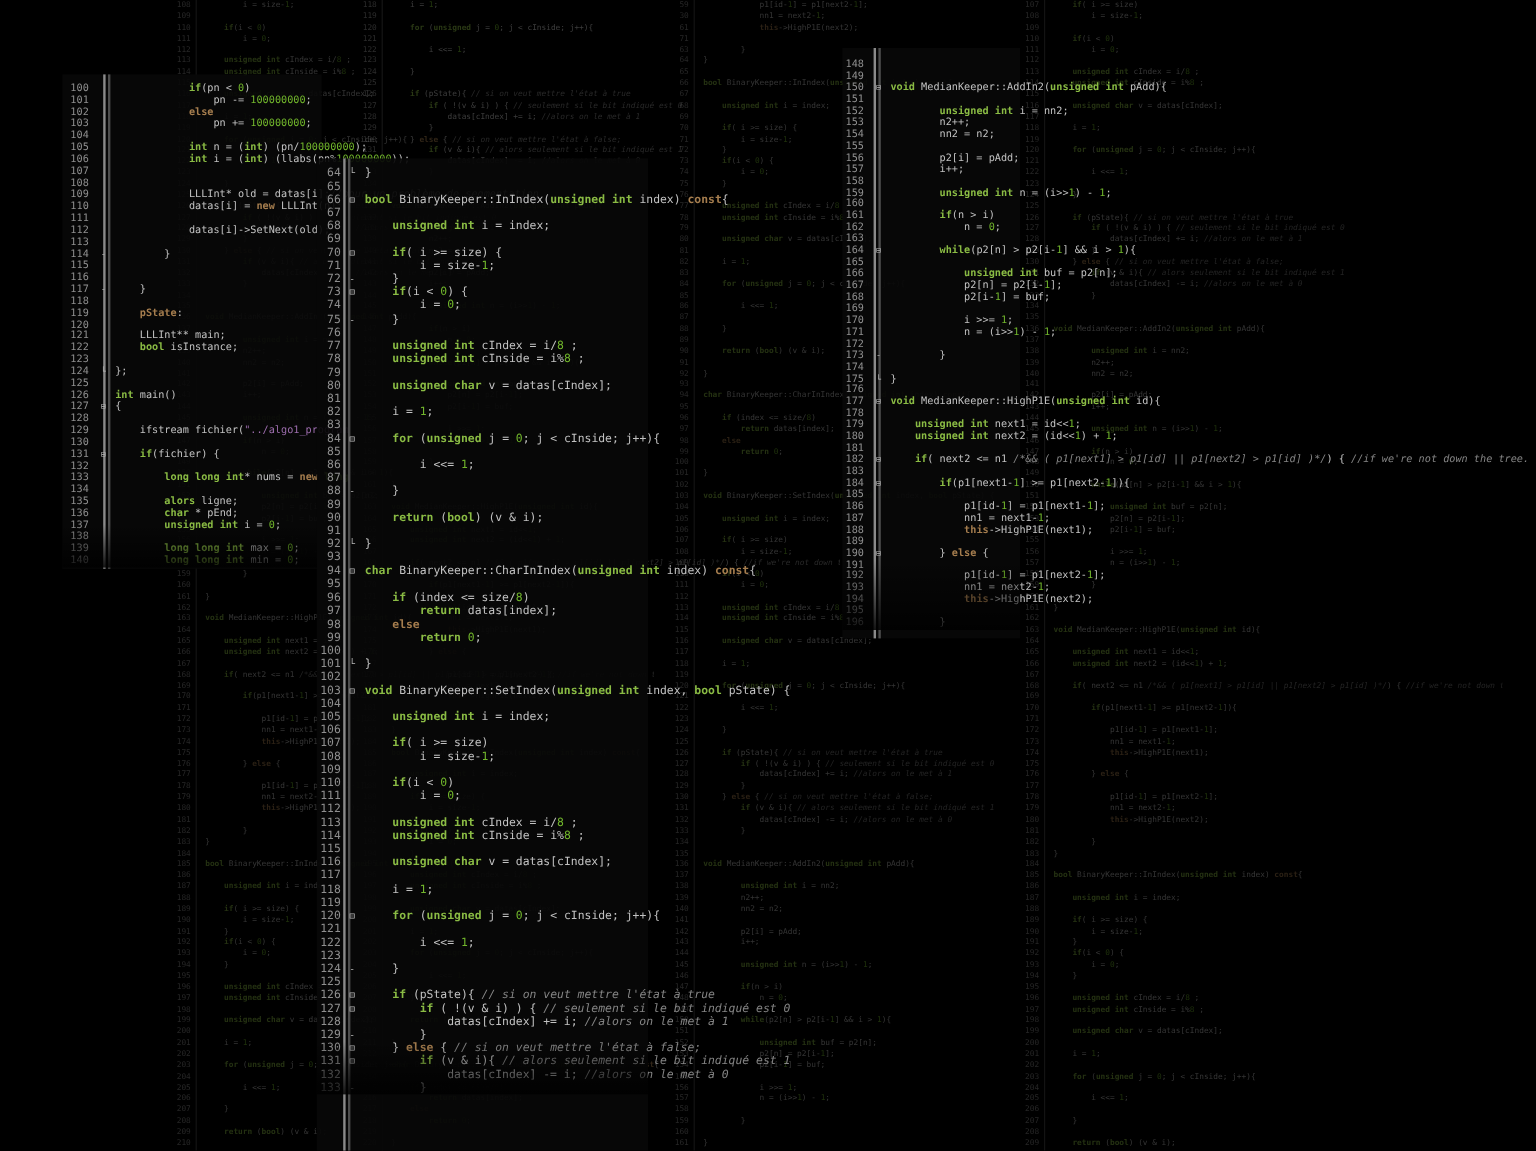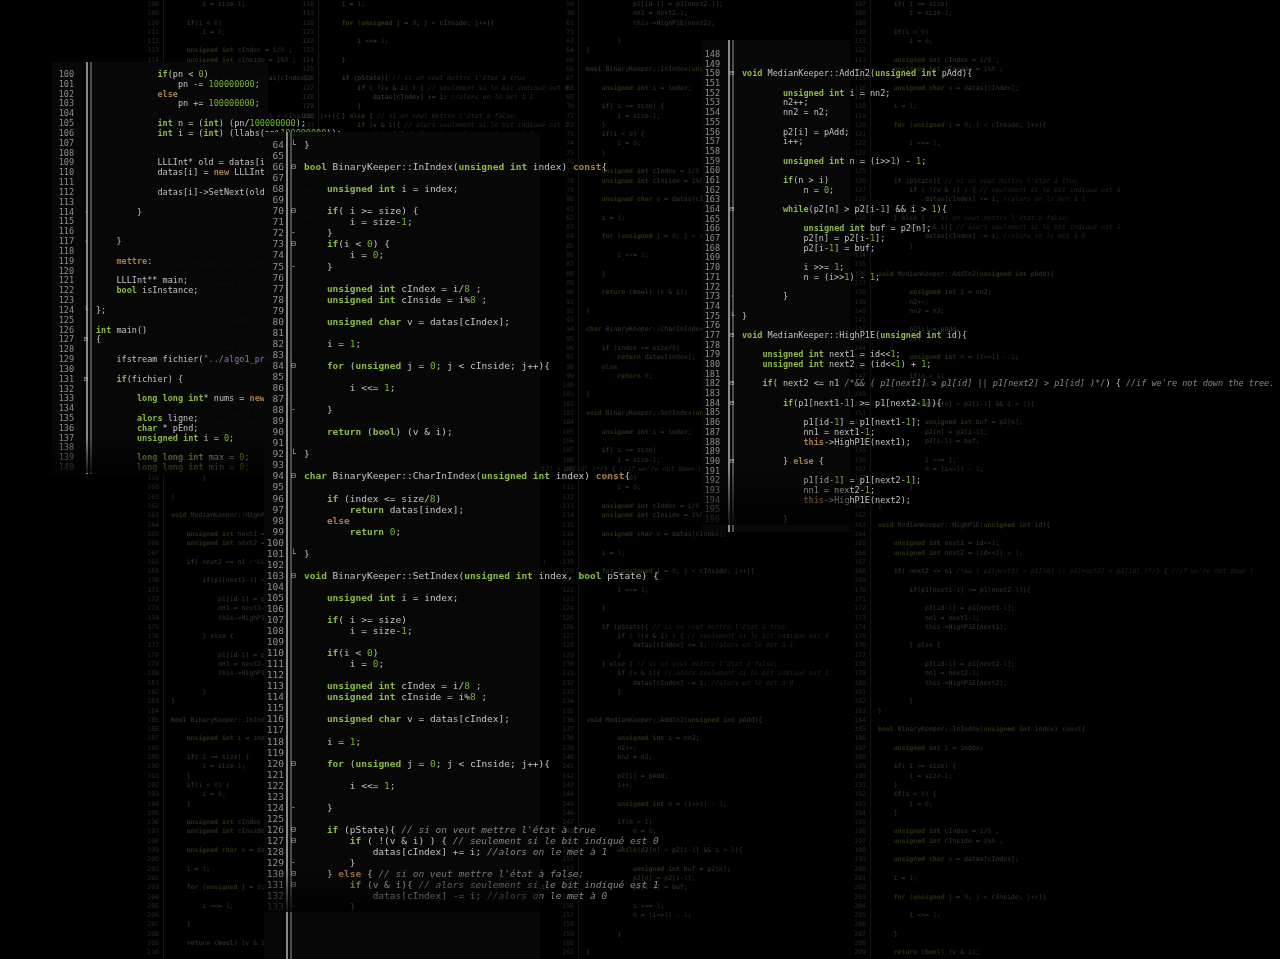--- a/index.html
+++ b/index.html
@@ -2257,21 +2257,21 @@
         <span class="code">    }</span>
       </div>
       <div class="row">
         <span class="ln">118</span>
         <span class="fold"></span>
         <span class="code"></span>
       </div>
       <div class="row">
         <span class="ln">119</span>
         <span class="fold"></span>
-        <span class="code">    <span class="k2">mettre</span>:</span>
+        <span class="code">    <span class="k2">pState</span>:</span>
       </div>
       <div class="row">
         <span class="ln">120</span>
         <span class="fold"></span>
         <span class="code"></span>
       </div>
       <div class="row">
         <span class="ln">121</span>
         <span class="fold"></span>
         <span class="code">    LLLInt** main;</span>

